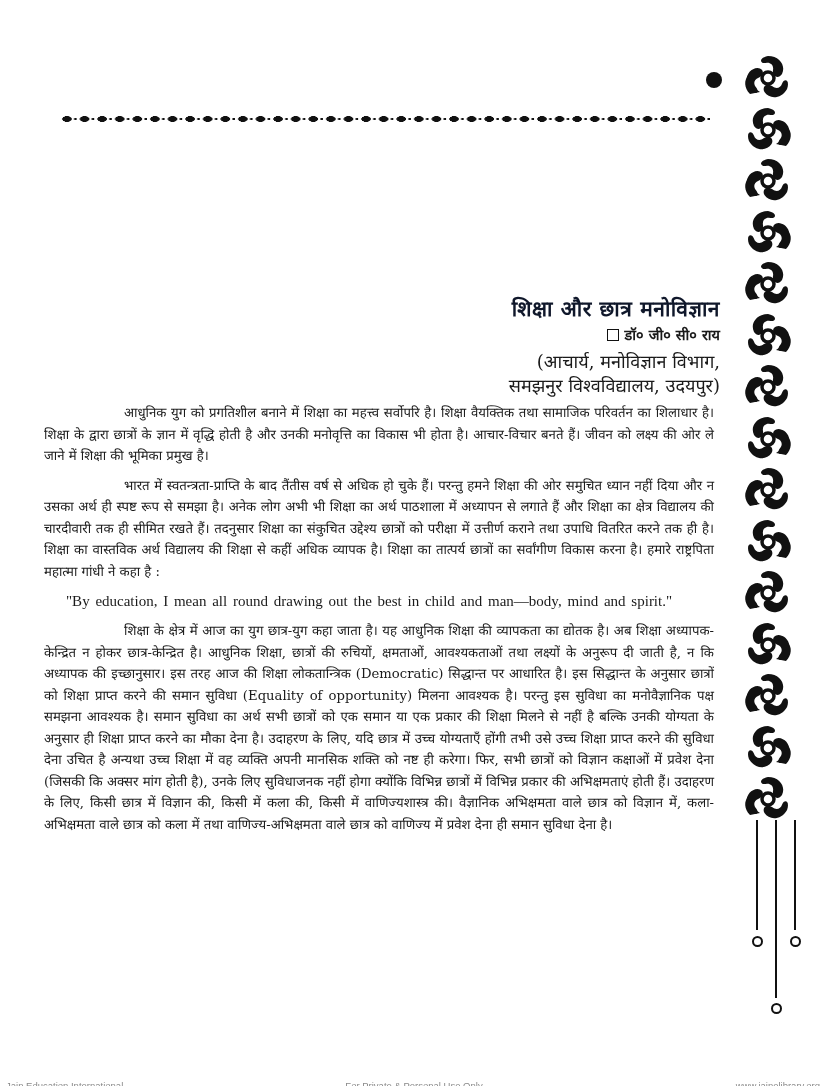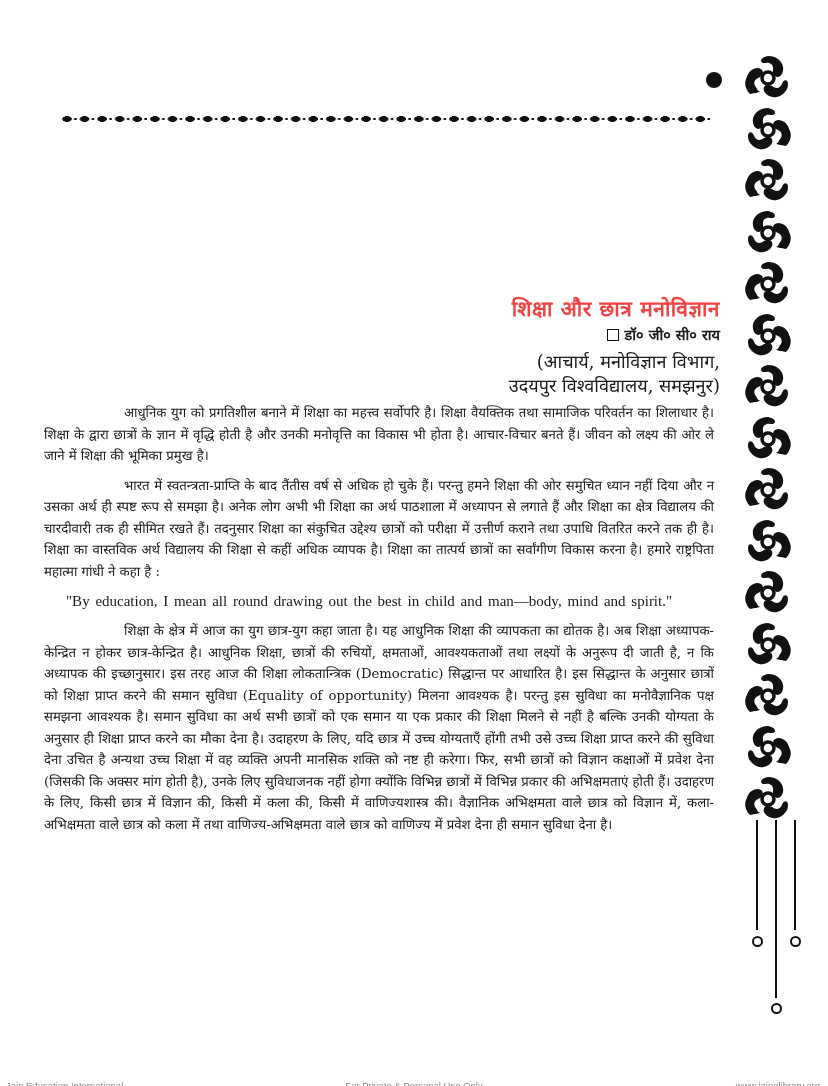--- a/index.html
+++ b/index.html
@@ -30,21 +30,21 @@
     .pendant-line { position: absolute; width: 2px; background: #111; }
     .pendant-ring {
       position: absolute; width: 7px; height: 7px; border: 2px solid #111;
       border-radius: 50%; background: #fff;
     }
 
     
     .title-block { position: absolute; right: 108px; top: 296px; text-align: right; }
     .article-title {
       font-family: "DejaVu Sans", sans-serif; font-weight: bold; font-size: 21px;
-      letter-spacing: 0.5px; margin: 0; line-height: 26px; color: #ef4444;
+      letter-spacing: 0.5px; margin: 0; line-height: 26px; color: #0f172a;
     }
     .author-line {
       font-family: "DejaVu Sans", sans-serif; font-weight: bold; font-size: 14.5px;
       margin-top: 2px; line-height: 22px; display: flex; justify-content: flex-end; align-items: center; gap: 6px;
     }
     .author-box { display: inline-block; width: 10px; height: 10px; border: 1.5px solid #111; }
     .affiliation { font-size: 18px; line-height: 24px; margin-top: 4px; }
 
     
     .body-text {
@@ -251,21 +251,21 @@
   <div class="pendant-ring" style="left:790px; top:936px;"></div>
 
   <div class="title-block">
     <h1 class="article-title">शिक्षा और छात्र मनोविज्ञान</h1>
     <div class="author-line">
       <span class="author-box"></span>
       <span>डॉ० जी० सी० राय</span>
     </div>
     <div class="affiliation">
       <div>(आचार्य, मनोविज्ञान विभाग,</div>
-      <div>उदयपुर विश्वविद्यालय, समझनुर)</div>
+      <div>समझनुर विश्वविद्यालय, उदयपुर)</div>
     </div>
   </div>
 
   <div class="body-text">
     <p class="para">आधुनिक युग को प्रगतिशील बनाने में शिक्षा का महत्त्व सर्वोपरि है। शिक्षा वैयक्तिक तथा सामाजिक परिवर्तन का शिलाधार है। शिक्षा के द्वारा छात्रों के ज्ञान में वृद्धि होती है और उनकी मनोवृत्ति का विकास भी होता है। आचार-विचार बनते हैं। जीवन को लक्ष्य की ओर ले जाने में शिक्षा की भूमिका प्रमुख है।</p>
     <p class="para">भारत में स्वतन्त्रता-प्राप्ति के बाद तैंतीस वर्ष से अधिक हो चुके हैं। परन्तु हमने शिक्षा की ओर समुचित ध्यान नहीं दिया और न उसका अर्थ ही स्पष्ट रूप से समझा है। अनेक लोग अभी भी शिक्षा का अर्थ पाठशाला में अध्यापन से लगाते हैं और शिक्षा का क्षेत्र विद्यालय की चारदीवारी तक ही सीमित रखते हैं। तदनुसार शिक्षा का संकुचित उद्देश्य छात्रों को परीक्षा में उत्तीर्ण कराने तथा उपाधि वितरित करने तक ही है। शिक्षा का वास्तविक अर्थ विद्यालय की शिक्षा से कहीं अधिक व्यापक है। शिक्षा का तात्पर्य छात्रों का सर्वांगीण विकास करना है। हमारे राष्ट्रपिता महात्मा गांधी ने कहा है :</p>
     <p class="para quote">"By education, I mean all round drawing out the best in child and man—body, mind and spirit."</p>
     <p class="para">शिक्षा के क्षेत्र में आज का युग छात्र-युग कहा जाता है। यह आधुनिक शिक्षा की व्यापकता का द्योतक है। अब शिक्षा अध्यापक-केन्द्रित न होकर छात्र-केन्द्रित है। आधुनिक शिक्षा, छात्रों की रुचियों, क्षमताओं, आवश्यकताओं तथा लक्ष्यों के अनुरूप दी जाती है, न कि अध्यापक की इच्छानुसार। इस तरह आज की शिक्षा लोकतान्त्रिक (Democratic) सिद्धान्त पर आधारित है। इस सिद्धान्त के अनुसार छात्रों को शिक्षा प्राप्त करने की समान सुविधा (Equality of opportunity) मिलना आवश्यक है। परन्तु इस सुविधा का मनोवैज्ञानिक पक्ष समझना आवश्यक है। समान सुविधा का अर्थ सभी छात्रों को एक समान या एक प्रकार की शिक्षा मिलने से नहीं है बल्कि उनकी योग्यता के अनुसार ही शिक्षा प्राप्त करने का मौका देना है। उदाहरण के लिए, यदि छात्र में उच्च योग्यताएँ होंगी तभी उसे उच्च शिक्षा प्राप्त करने की सुविधा देना उचित है अन्यथा उच्च शिक्षा में वह व्यक्ति अपनी मानसिक शक्ति को नष्ट ही करेगा। फिर, सभी छात्रों को विज्ञान कक्षाओं में प्रवेश देना (जिसकी कि अक्सर मांग होती है), उनके लिए सुविधाजनक नहीं होगा क्योंकि विभिन्न छात्रों में विभिन्न प्रकार की अभिक्षमताएं होती हैं। उदाहरण के लिए, किसी छात्र में विज्ञान की, किसी में कला की, किसी में वाणिज्यशास्त्र की। वैज्ञानिक अभिक्षमता वाले छात्र को विज्ञान में, कला-अभिक्षमता वाले छात्र को कला में तथा वाणिज्य-अभिक्षमता वाले छात्र को वाणिज्य में प्रवेश देना ही समान सुविधा देना है।</p>
   </div>
 

